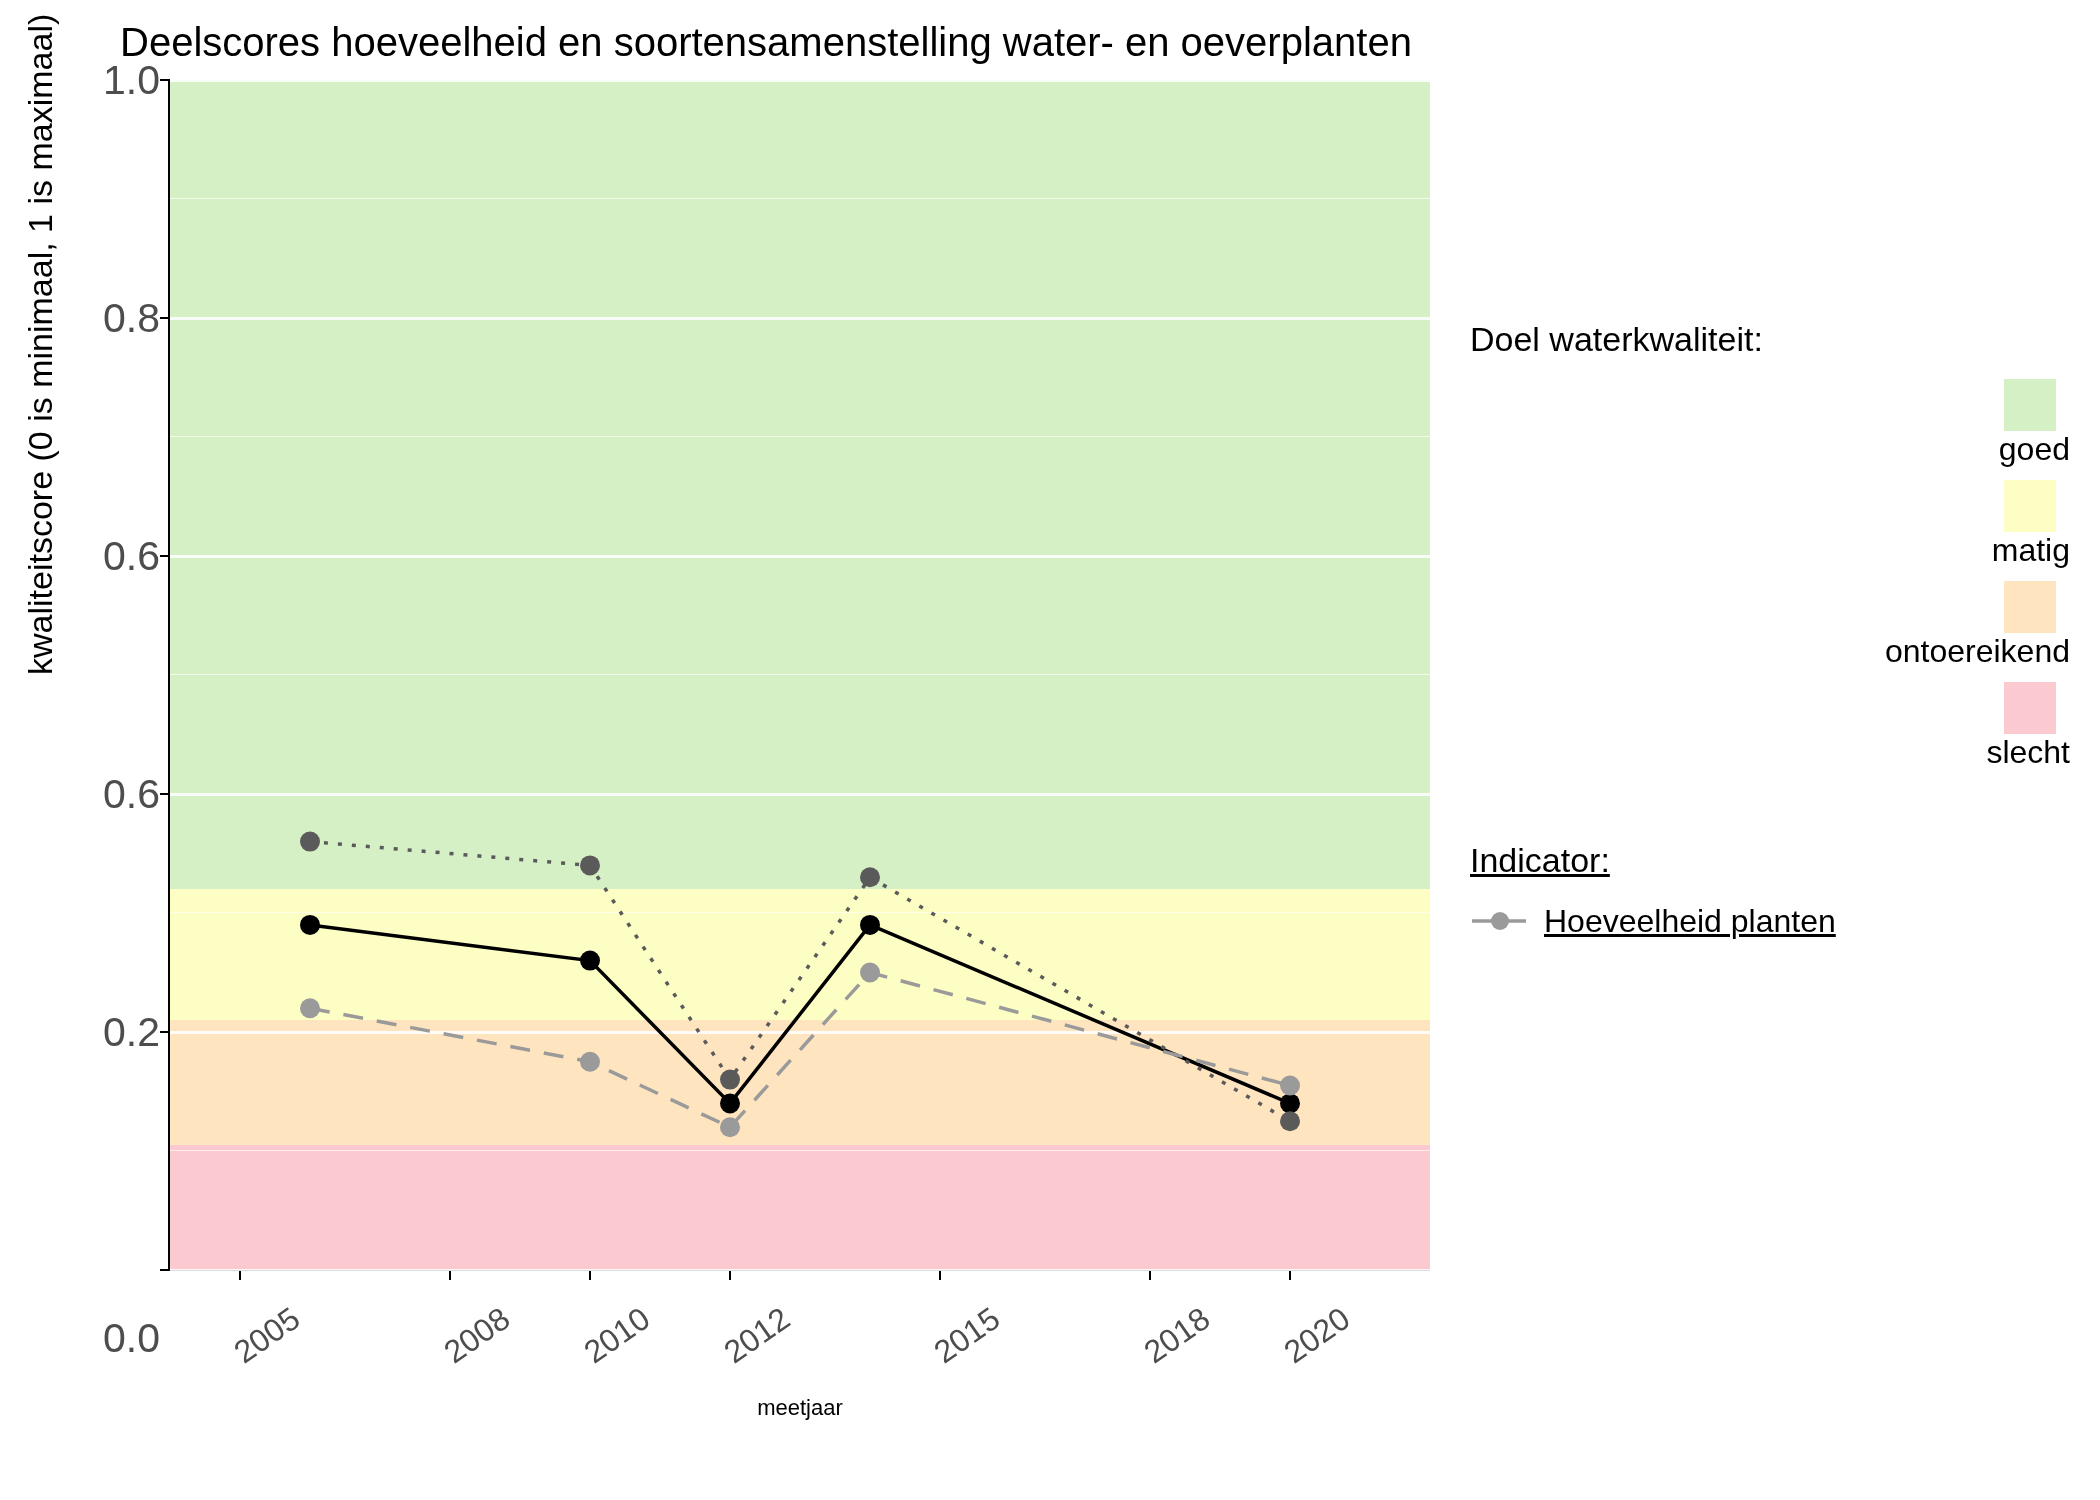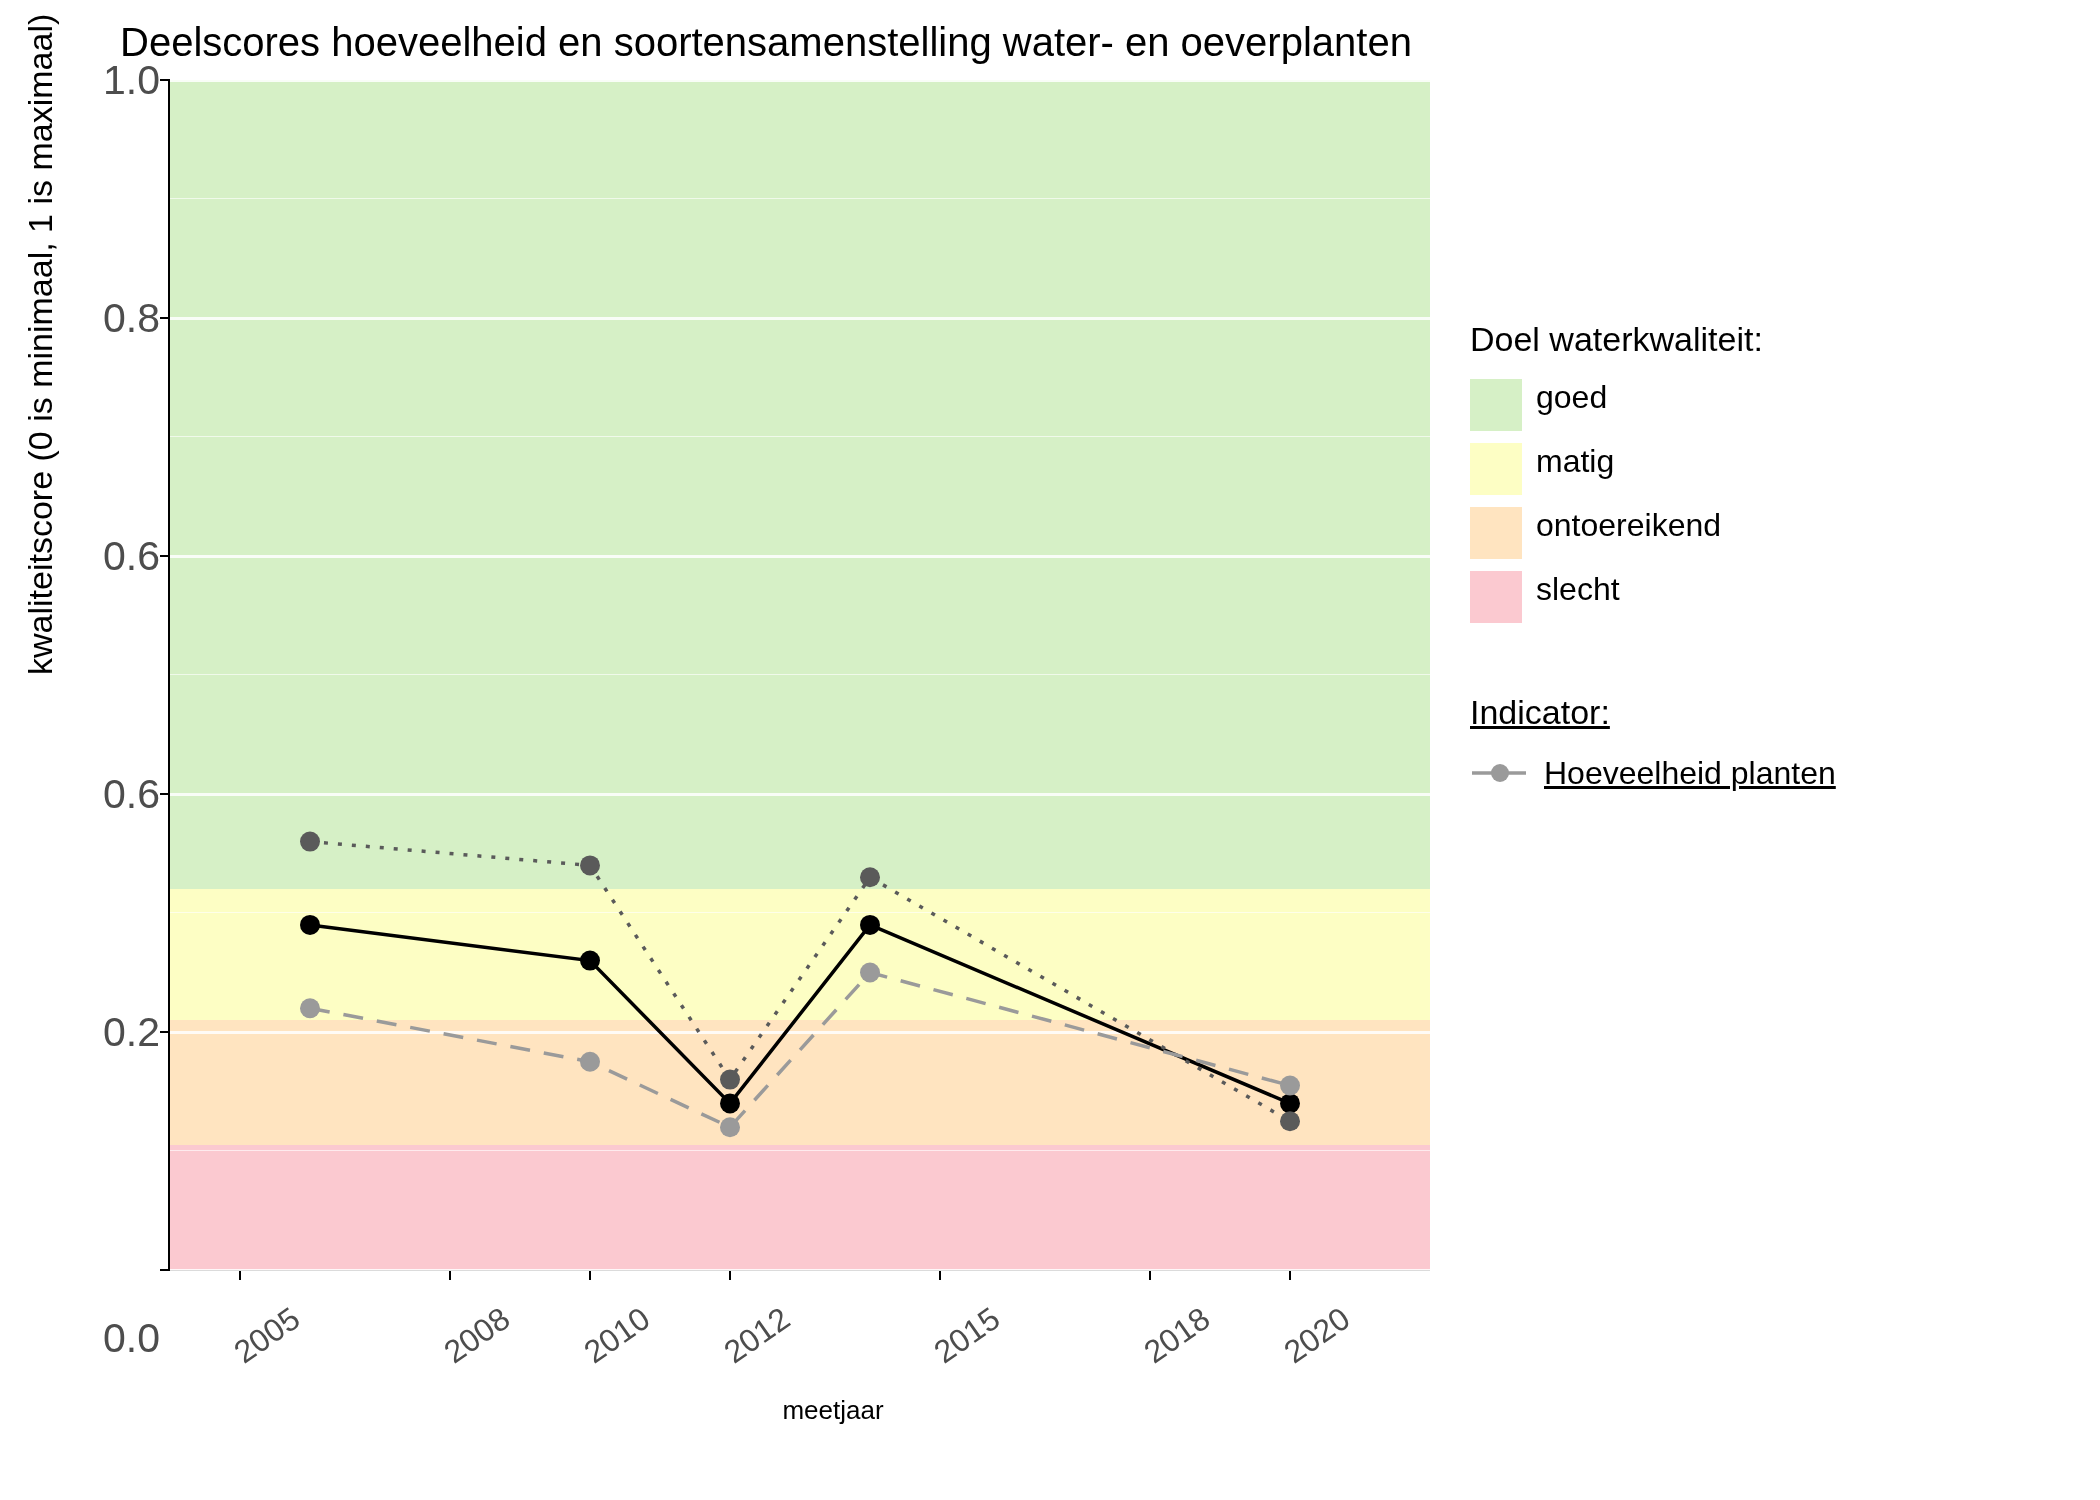--- a/index.html
+++ b/index.html
@@ -95,41 +95,42 @@
     left: 40px;
     top: 675px;
     font-size: 34px;
     color: #000;
     transform: translateY(-50%) rotate(-90deg);
     transform-origin: left center;
     white-space: nowrap;
   }
   .x-axis-title {
     position: absolute;
-    left: 833px;
+    left: 800px;
     top: 1395px;
-    font-size: 26px;
+    font-size: 22px;
     color: #000;
     transform: translateX(-50%);
   }
   .legend {
     position: absolute;
     left: 1470px;
     top: 320px;
     width: 600px;
   }
   .legend-title {
     font-size: 34px;
     color: #000;
     margin-bottom: 20px;
   }
   .legend-item {
     display: flex;
-    align-items: flex-start;
+    align-items: flex-end;
     margin-bottom: 12px;
+    flex-direction: column;
   }
   .legend-swatch {
     width: 52px;
     height: 52px;
     flex-shrink: 0;
     margin-right: 14px;
   }
   .legend-label {
     font-size: 32px;
     color: #000;

